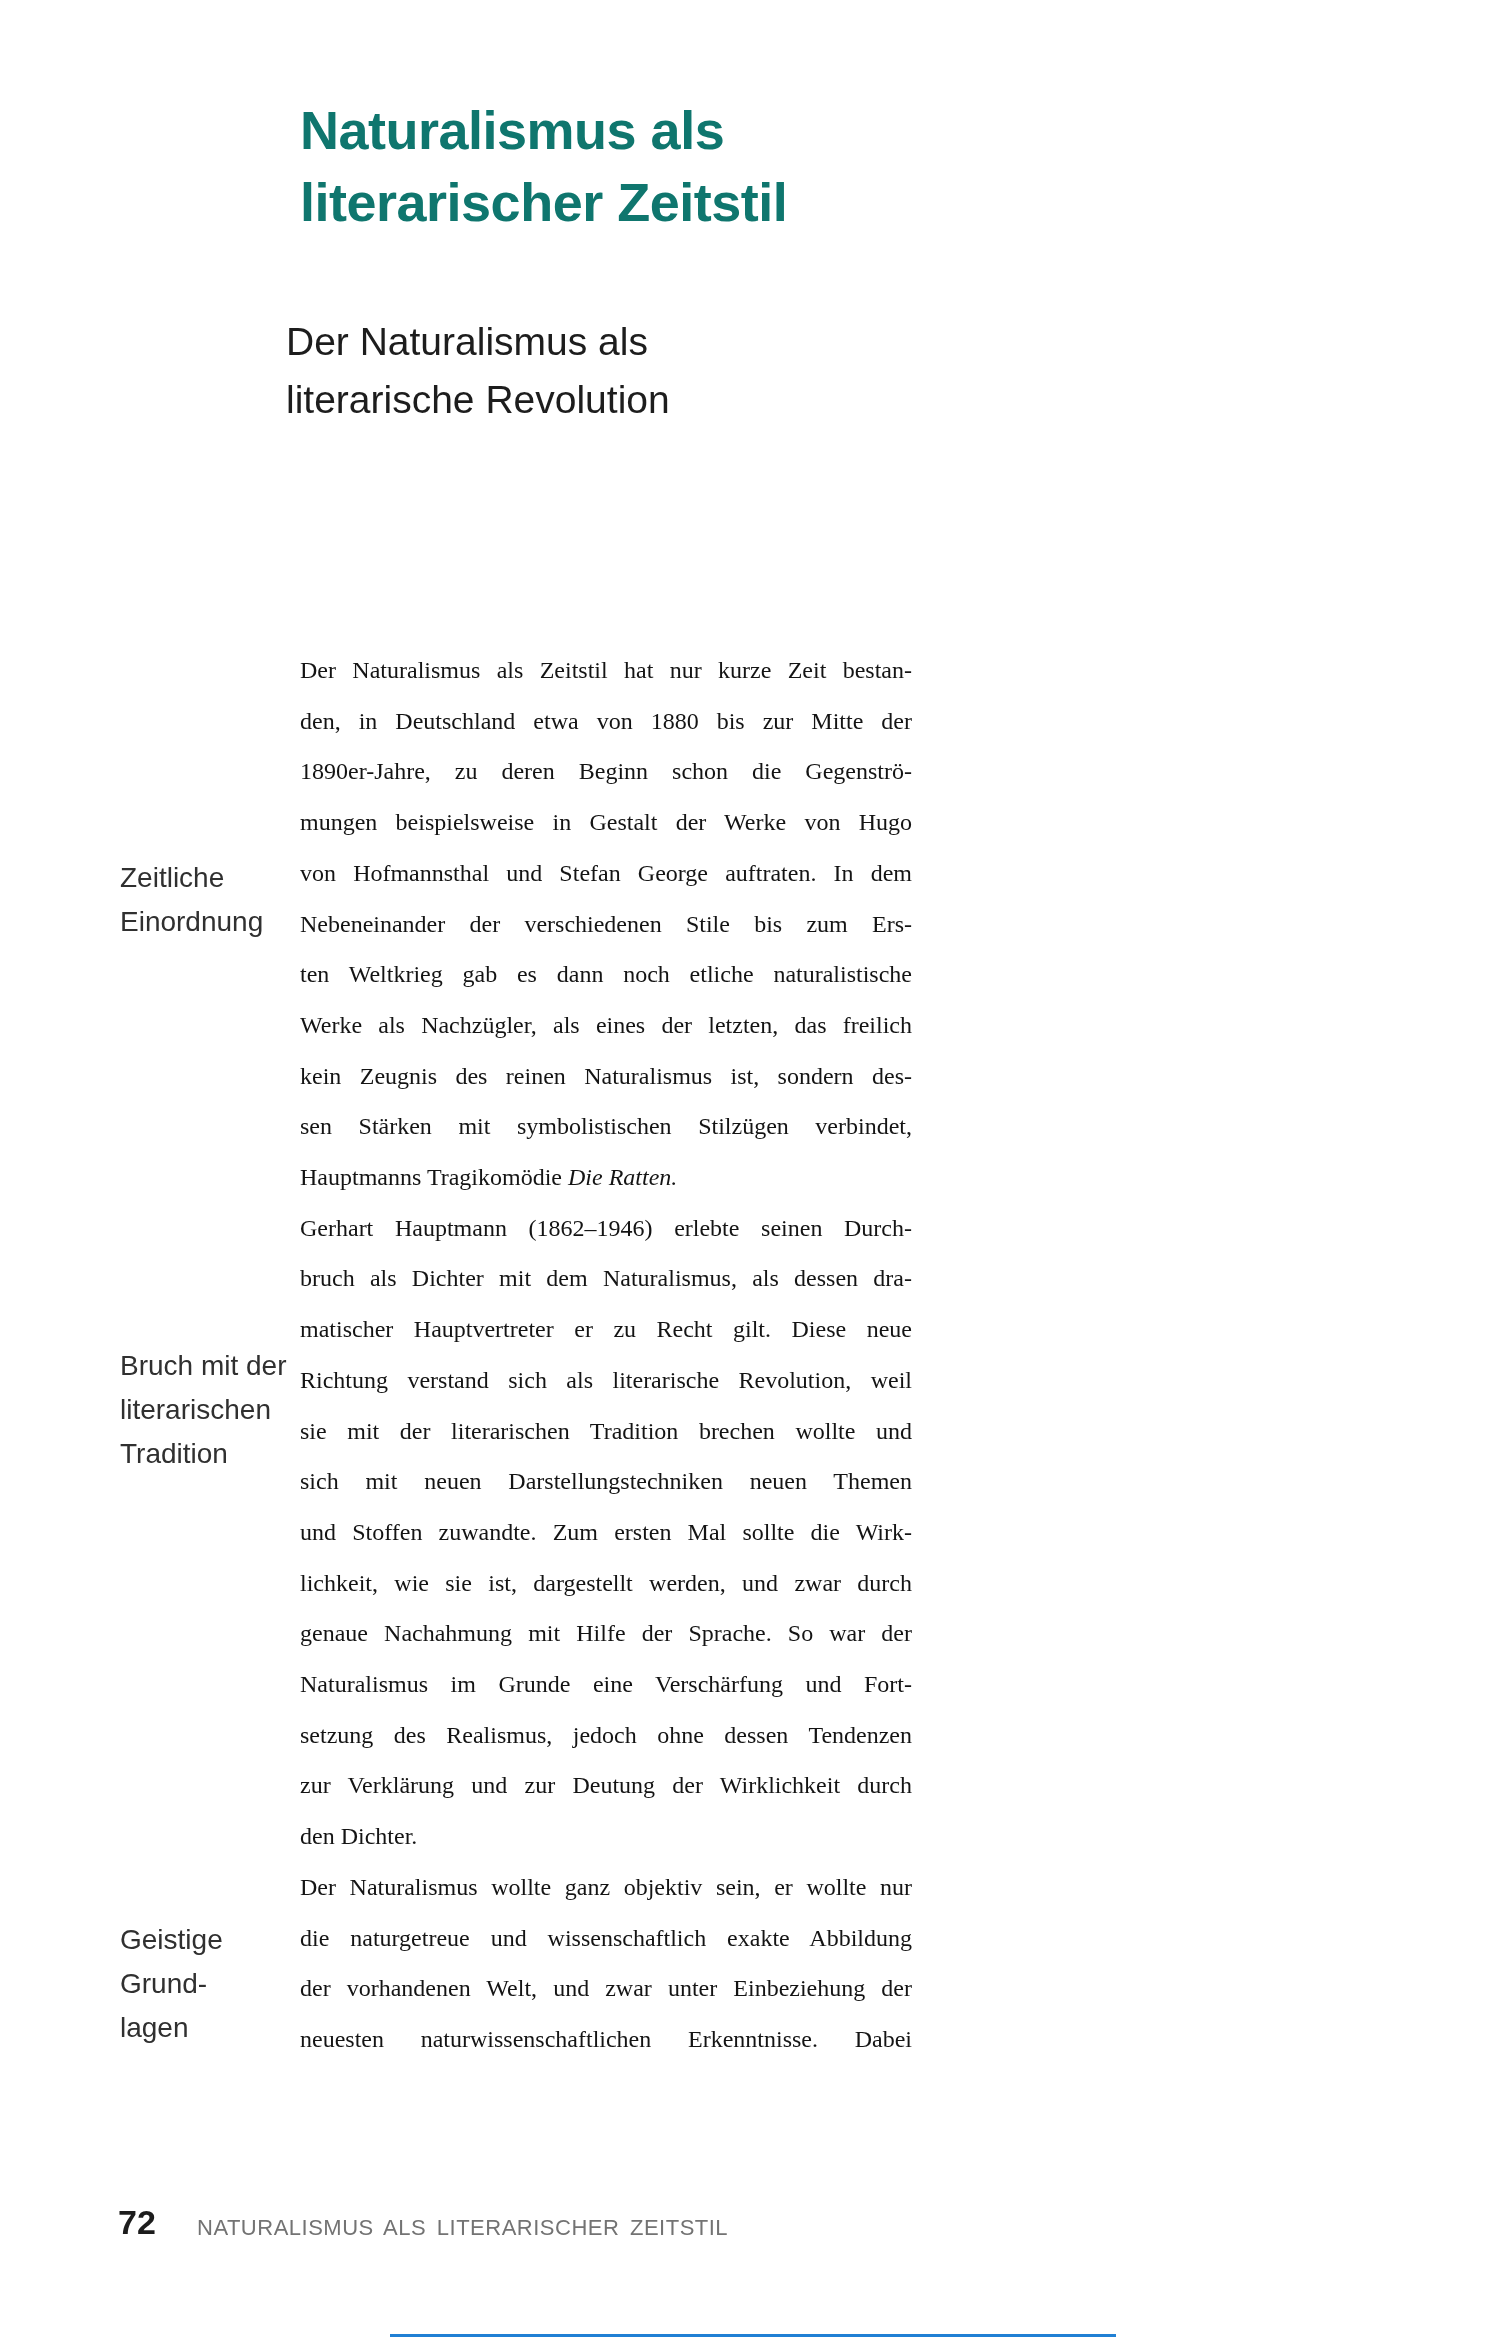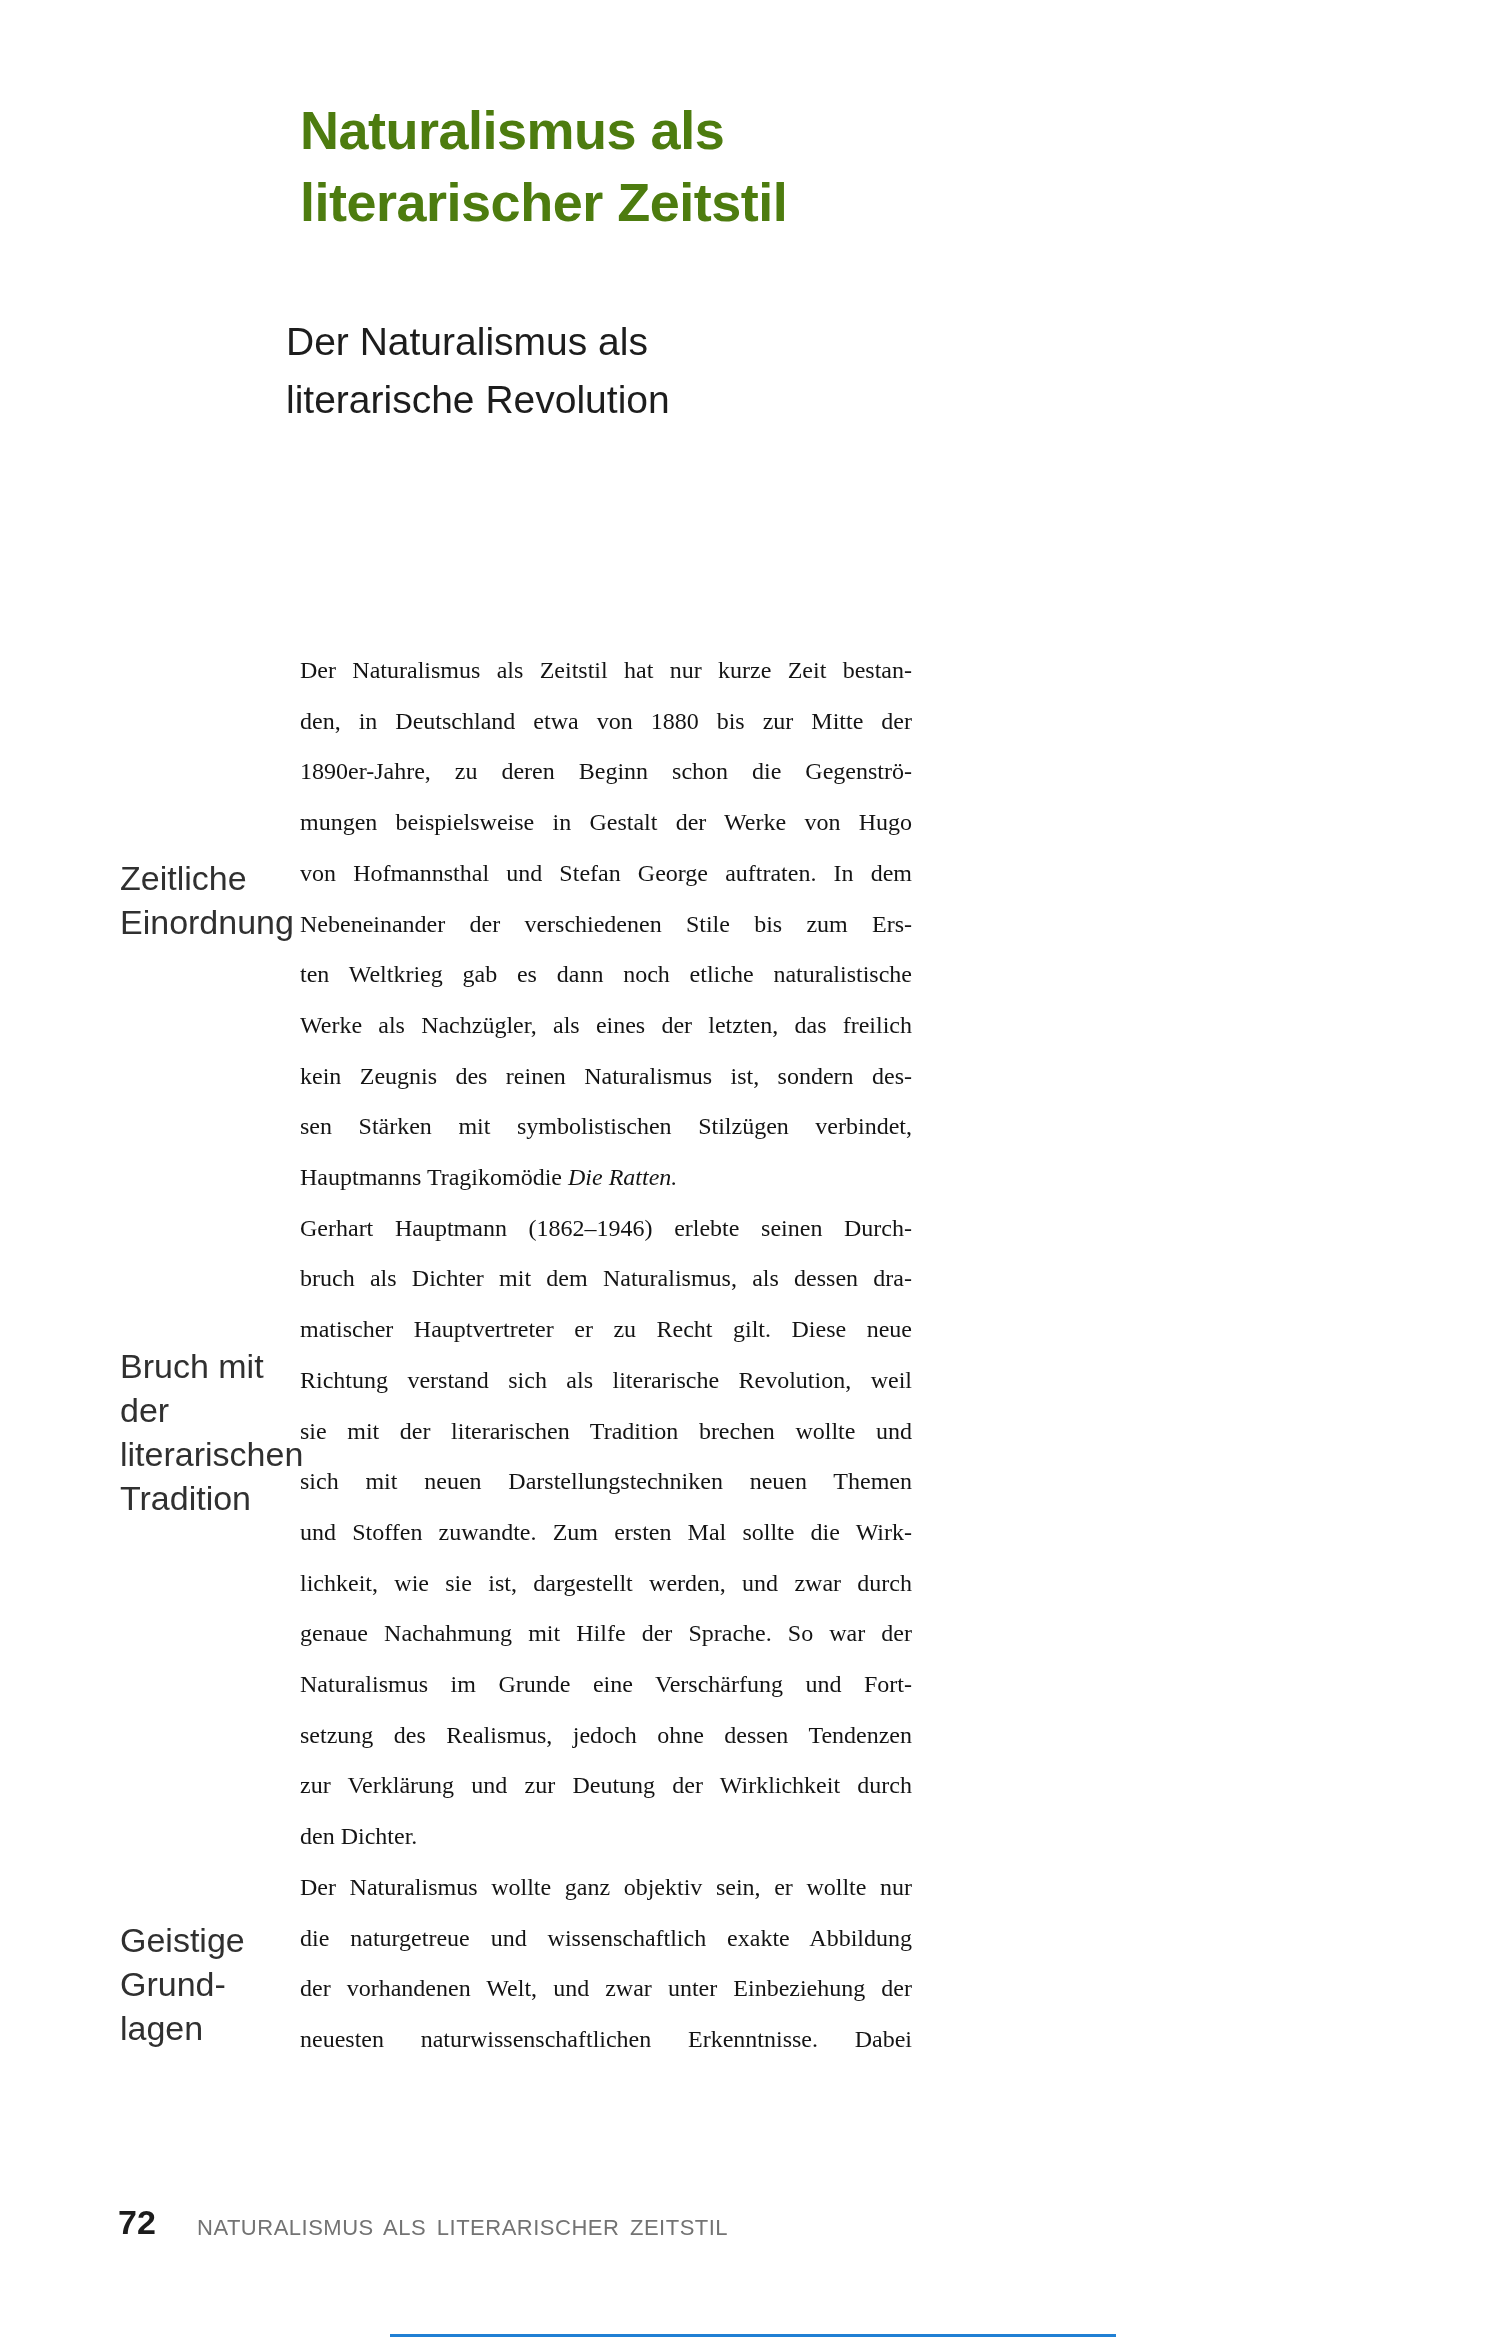--- a/index.html
+++ b/index.html
@@ -15,40 +15,40 @@
 
   
   .chapter-title {
     position: absolute;
     left: 300px;
     top: 94px;
     font-weight: 700;
     font-size: 54px;
     line-height: 72px;
     letter-spacing: -0.5px;
-    color: #4d7c0f;
+    color: #0f766e;
   }
 
   
   .section-subtitle {
     position: absolute;
     left: 286px;
     top: 313px;
     font-weight: 400;
     font-size: 39px;
     line-height: 58px;
     color: #1d1d1d;
   }
 
   
   .margin-note {
     position: absolute;
     left: 120px;
     width: 178px;
-    font-size: 34px;
+    font-size: 28px;
     line-height: 44px;
     font-weight: 400;
     color: #303030;
   }
   .margin-note.n1 { top: 856px; }
   .margin-note.n2 { top: 1344px; }
   .margin-note.n3 { top: 1918px; }
 
   
   .body-text {

